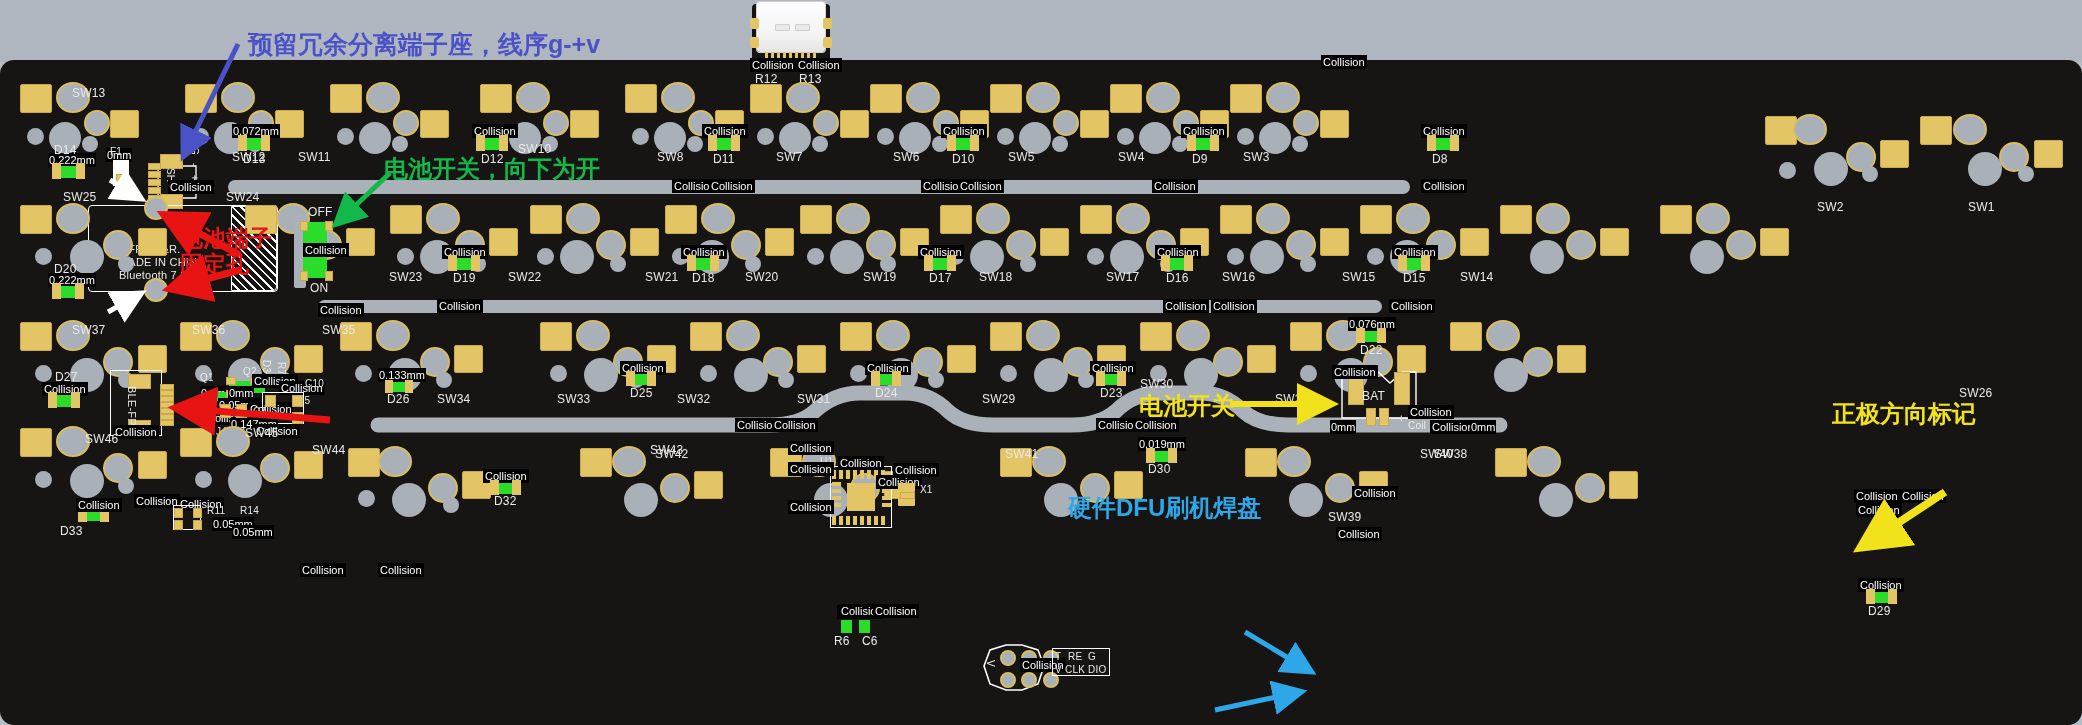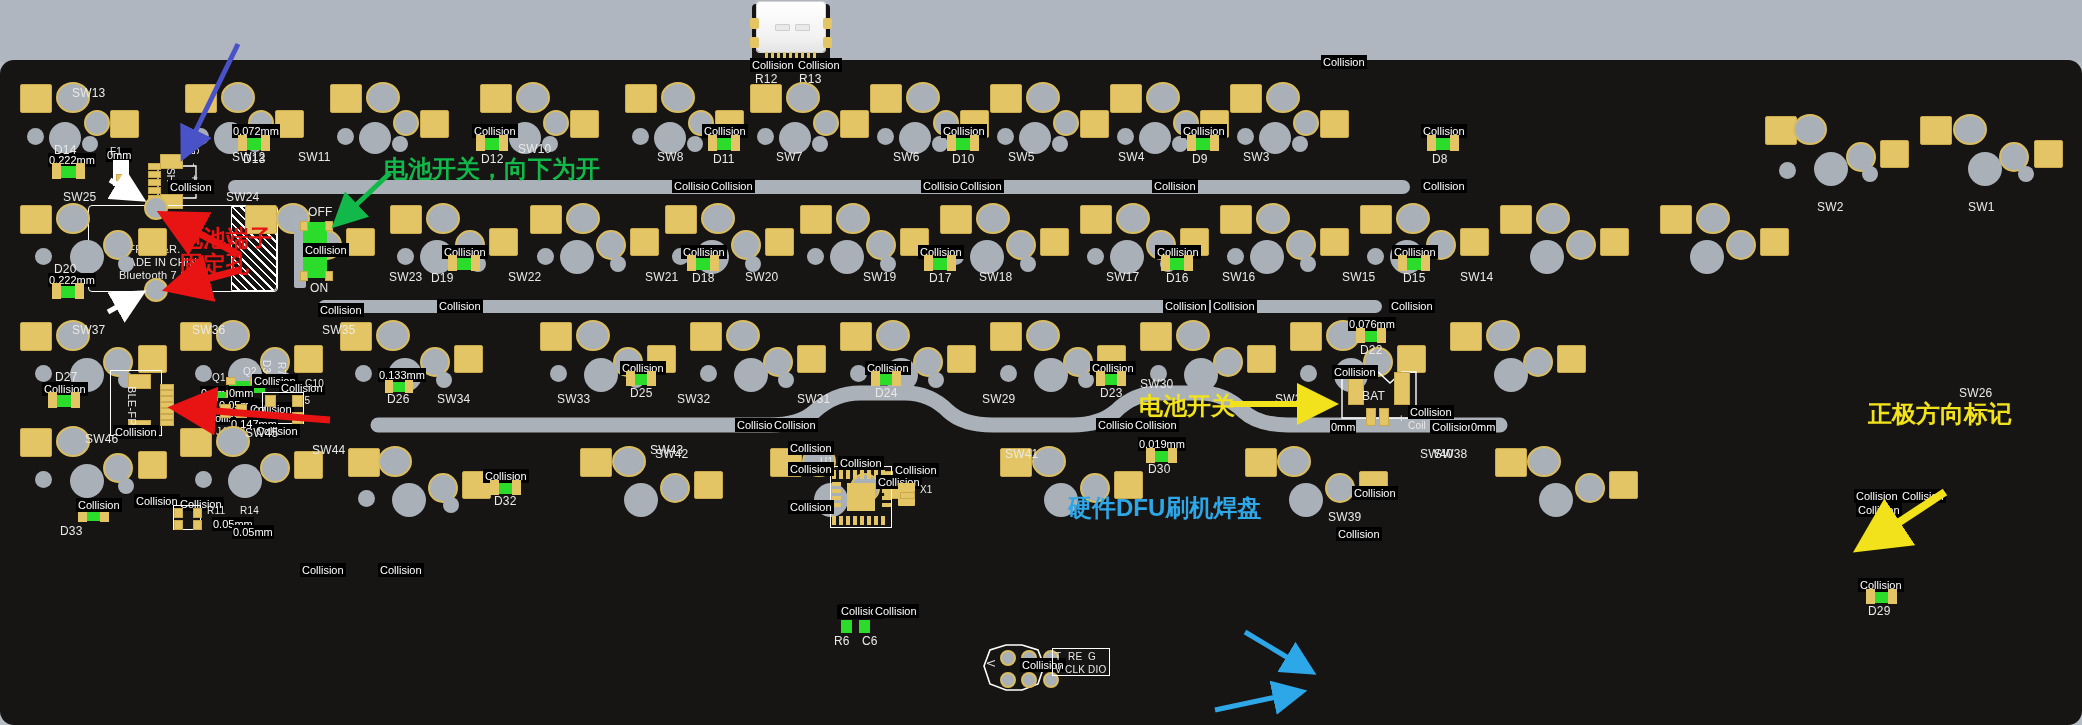--- a/index.html
+++ b/index.html
@@ -400,21 +400,21 @@
   <div class="dim" style="left:48px;top:273px;">0.222mm</div>
   <div class="diode" style="left:54px;top:286px;width:28px;height:12px;"></div>
   <div class="diode-pad" style="left:52px;top:283px;width:9px;height:16px;"></div>
   <div class="diode-pad" style="left:75px;top:283px;width:9px;height:16px;"></div>
   <div class="silk" style="left:54px;top:262px;">D20</div>
 
   <div class="coll" style="left:442px;top:245px;">Collision</div>
   <div class="diode" style="left:450px;top:258px;width:28px;height:12px;"></div>
   <div class="diode-pad" style="left:448px;top:255px;width:9px;height:16px;"></div>
   <div class="diode-pad" style="left:471px;top:255px;width:9px;height:16px;"></div>
-  <div class="silk" style="left:431px;top:271px;">D19</div>
+  <div class="silk" style="left:453px;top:271px;">D19</div>
 
   <div class="coll" style="left:681px;top:245px;">Collision</div>
   <div class="diode" style="left:689px;top:258px;width:28px;height:12px;"></div>
   <div class="diode-pad" style="left:687px;top:255px;width:9px;height:16px;"></div>
   <div class="diode-pad" style="left:710px;top:255px;width:9px;height:16px;"></div>
   <div class="silk" style="left:692px;top:271px;">D18</div>
 
   <div class="coll" style="left:918px;top:245px;">Collision</div>
   <div class="diode" style="left:926px;top:258px;width:28px;height:12px;"></div>
   <div class="diode-pad" style="left:924px;top:255px;width:9px;height:16px;"></div>
@@ -550,21 +550,21 @@
     <div class="coll" style="left:113px;top:425px;">Collision</div>
   </div>
 
   <div class="coll" style="left:42px;top:382px;">Collision</div>
   <div class="diode" style="left:50px;top:395px;width:28px;height:12px;"></div>
   <div class="diode-pad" style="left:48px;top:392px;width:9px;height:16px;"></div>
   <div class="diode-pad" style="left:71px;top:392px;width:9px;height:16px;"></div>
   <div class="silk" style="left:55px;top:370px;">D27</div>
 
   <div>
-    <div class="silk silk-sm" style="left:212px;top:372px;">Q1</div>
+    <div class="silk silk-sm" style="left:200px;top:372px;">Q1</div>
     <div class="silk silk-sm" style="left:243px;top:366px;">Q2</div>
     <div class="silk silk-sm silk-rot" style="left:272px;top:360px;font-size:10px;">D36</div>
     <div class="silk silk-sm silk-rot" style="left:287px;top:362px;font-size:10px;">R7</div>
     <div class="dim" style="left:200px;top:386px;">0mm</div>
     <div class="comp-fill" style="left:229px;top:381px;width:22px;height:9px;"></div>
     <div class="comp-fill" style="left:251px;top:383px;width:14px;height:10px;"></div>
     <div class="comp-fill" style="left:206px;top:392px;width:20px;height:9px;"></div>
     <div class="pad" style="left:226px;top:377px;width:8px;height:6px;"></div>
     <div class="pad" style="left:250px;top:377px;width:8px;height:6px;"></div>
     <div class="pad" style="left:226px;top:390px;width:8px;height:6px;"></div>
@@ -862,20 +862,21 @@
     <line x1="330" y1="420" x2="178" y2="408" stroke="#e81414" stroke-width="7" marker-end="url(#ah-red)"></line>
 
     <line x1="1230" y1="404" x2="1330" y2="404" stroke="#f2e21c" stroke-width="6" marker-end="url(#ah-yellow)"></line>
 
     <line x1="1945" y1="492" x2="1863" y2="546" stroke="#f2e21c" stroke-width="8" marker-end="url(#ah-yellow)"></line>
 
     <line x1="1245" y1="632" x2="1310" y2="671" stroke="#2ea7e8" stroke-width="5" marker-end="url(#ah-cyan)"></line>
     <line x1="1215" y1="710" x2="1300" y2="692" stroke="#2ea7e8" stroke-width="5" marker-end="url(#ah-cyan)"></line>
   </svg>
 
+  <div class="note note-blue" style="left:248px;top:30px;">预留冗余分离端子座，线序g-+v</div>
   <div class="note note-green" style="left:384px;top:155px;">电池开关，向下为开</div>
   <div class="note note-red" style="left:180px;top:225px;">电池端子
 固定孔</div>
   <div class="note note-yellow" style="left:1139px;top:392px;">电池开关</div>
-  <div class="note note-yellow" style="left:1832px;top:400px;margin-left:36px;">正极方向标记</div>
+  <div class="note note-yellow" style="left:1832px;top:400px;">正极方向标记</div>
   <div class="note note-cyan" style="left:1068px;top:494px;">硬件DFU刷机焊盘</div>
 
 </div>
 
 </body></html>

